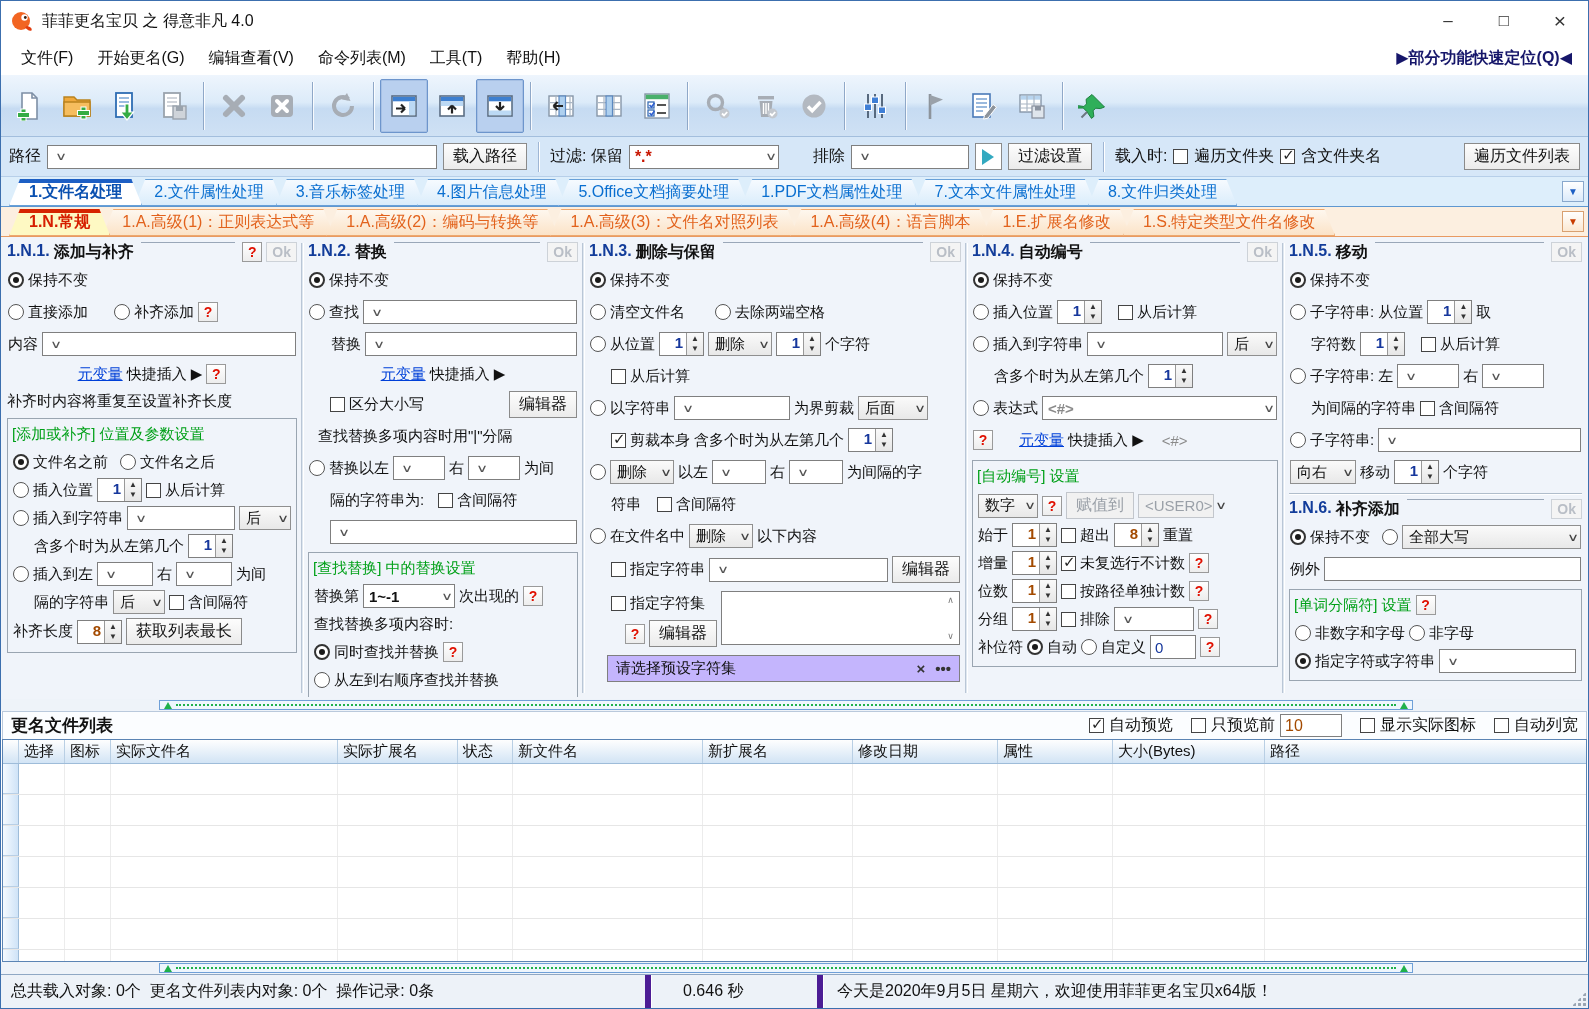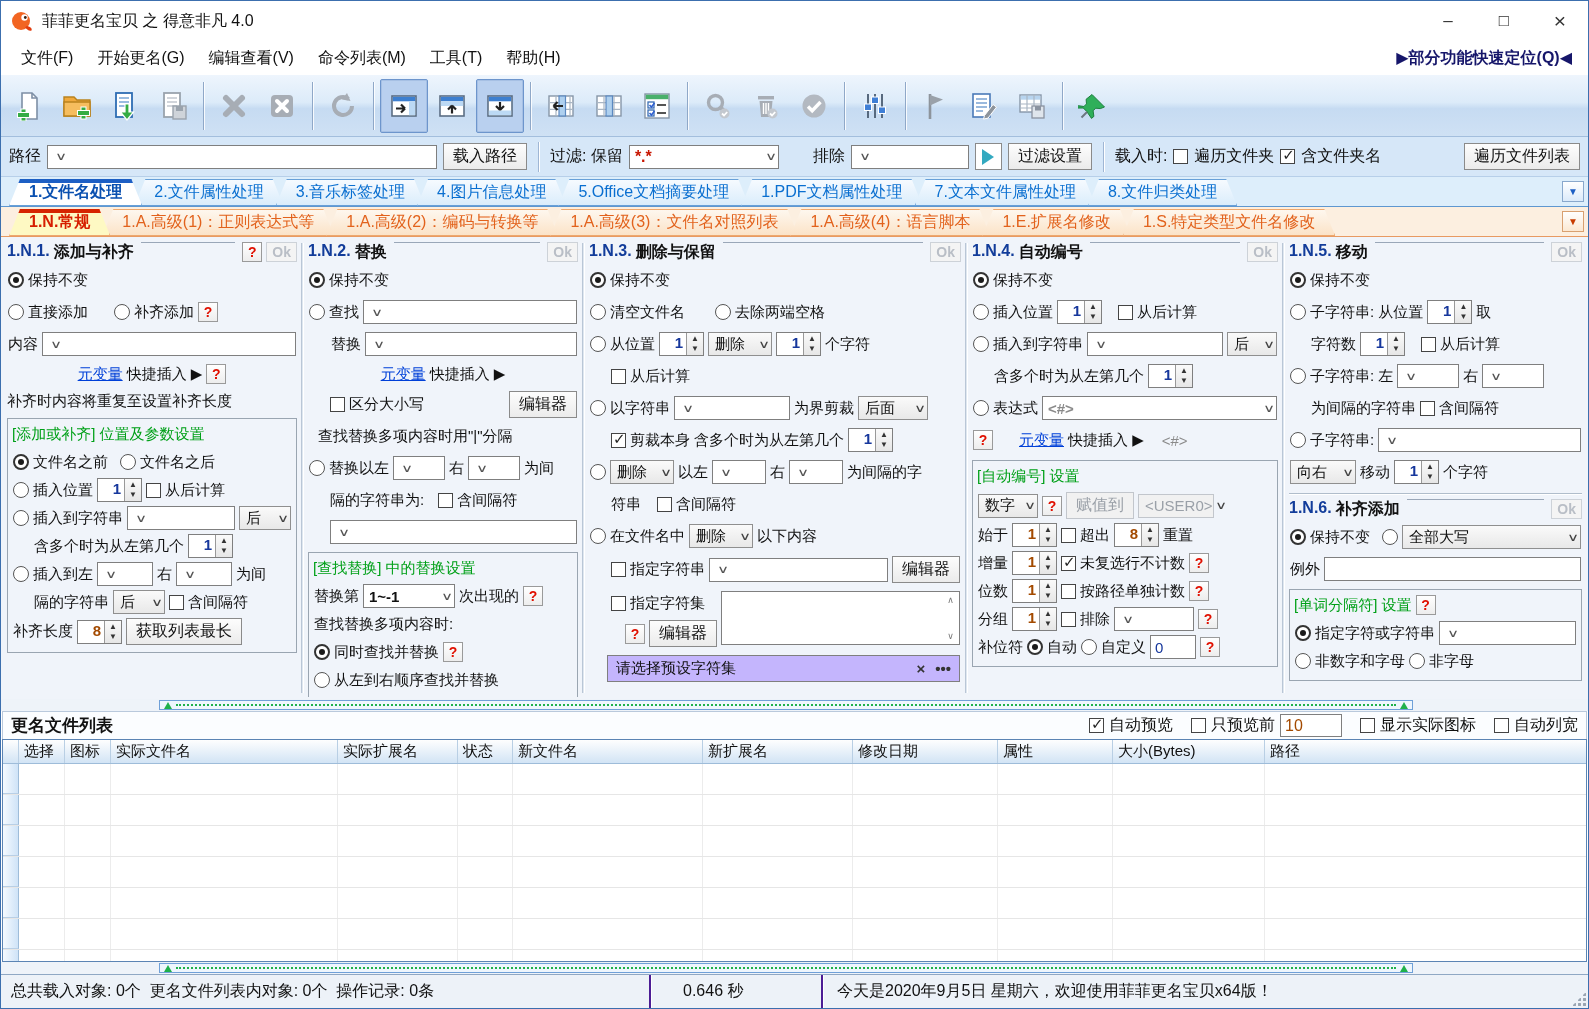--- a/index.html
+++ b/index.html
@@ -99,21 +99,21 @@
 .twrap{border:1px solid #5b84b4;margin:0 1px;flex:none}
 .thead{height:24px;display:flex;background:linear-gradient(#fefefe,#d2e4f5);border-bottom:1px solid #9ebcd9;font-size:15px}
 .th{display:flex;align-items:center;padding-left:5px;border-right:1px solid #b9cfe4;flex:none;overflow:hidden}
 .th.corner{width:16px;padding:0}
 .tbody{height:197px;background:#fff;overflow:hidden}
 .trr{height:31px;display:flex;border-bottom:1px solid #e6e6e6}
 .td{border-right:1px solid #ececec;height:100%;flex:none}
 .gut{width:16px;background:linear-gradient(90deg,#f5faff,#cfe3f7);border-right:1px solid #9ebcd9;border-bottom:1px solid #b8cfe6;flex:none}
 
 .sbar{height:34px;background:#edf2f8;border-top:1px solid #8fa8c4;display:flex;align-items:stretch;font-size:16px;flex:none;position:relative}
-.sseg{display:flex;align-items:center;padding:0 10px;border-right:2px solid #4c1d95;box-shadow:1px 0 0 #fff;white-space:pre}
+.sseg{display:flex;align-items:center;padding:0 10px;border-right:6px solid #4c1d95;box-shadow:1px 0 0 #fff;white-space:pre}
 .grip{position:absolute;right:2px;bottom:2px;width:14px;height:14px;background-image:radial-gradient(#98a4b2 1.4px,transparent 1.6px);background-size:5px 5px;clip-path:polygon(100% 0,100% 100%,0 100%)}
 svg{display:block}
 </style>
 </head>
 <body>
 
 <div class="win">
 
   <div class="tbar">
     <svg width="24" height="24" viewBox="0 0 24 24">
@@ -853,29 +853,29 @@
       <div class="row">
           <span>例外</span>
           <span class="inp" style="flex:1"></span>
         </div>
       <div class="gbx">
         <div class="row" style="margin:1px 0">
             <span class="grn">[单词分隔符] 设置</span>
             <span class="qb">?</span>
           </div>
         <div class="row">
-            <span class="rd on"></span>
-            <span>指定字符或字符串</span>
-            <span class="cmb" style="flex:1"></span>
-          </div>
-        <div class="row">
             <span class="rd"></span>
             <span>非数字和字母</span>
             <span class="rd"></span>
             <span>非字母</span>
+          </div>
+        <div class="row">
+            <span class="rd on"></span>
+            <span>指定字符或字符串</span>
+            <span class="cmb" style="flex:1"></span>
           </div>
       </div>
     </div>
   </div>
 
   <div class="split">
       <div class="sbox">
         <i class="stri"></i>
         <i class="sdots"></i>
         <i class="stri"></i>

